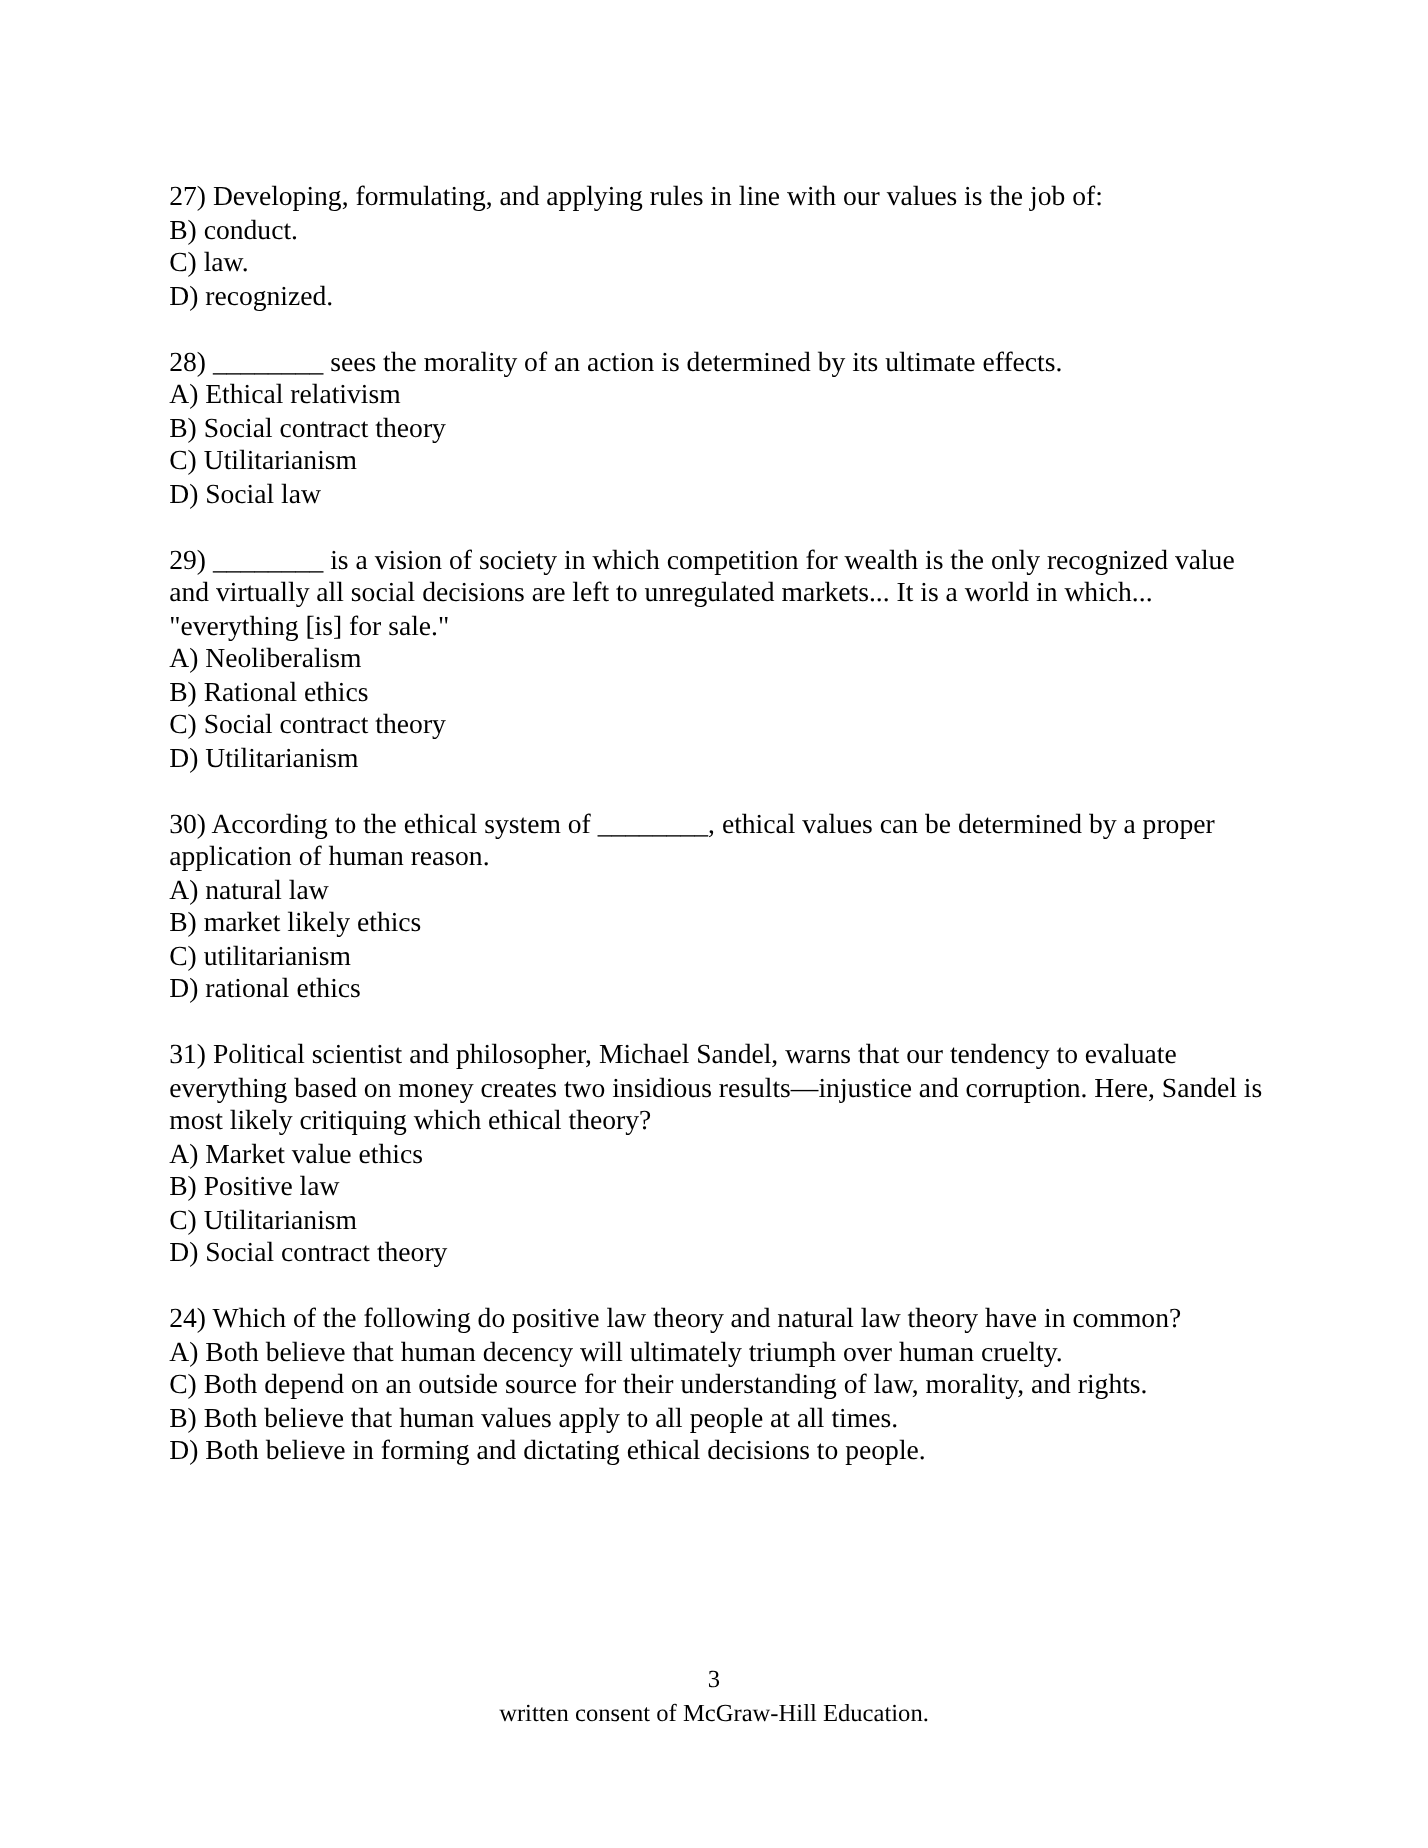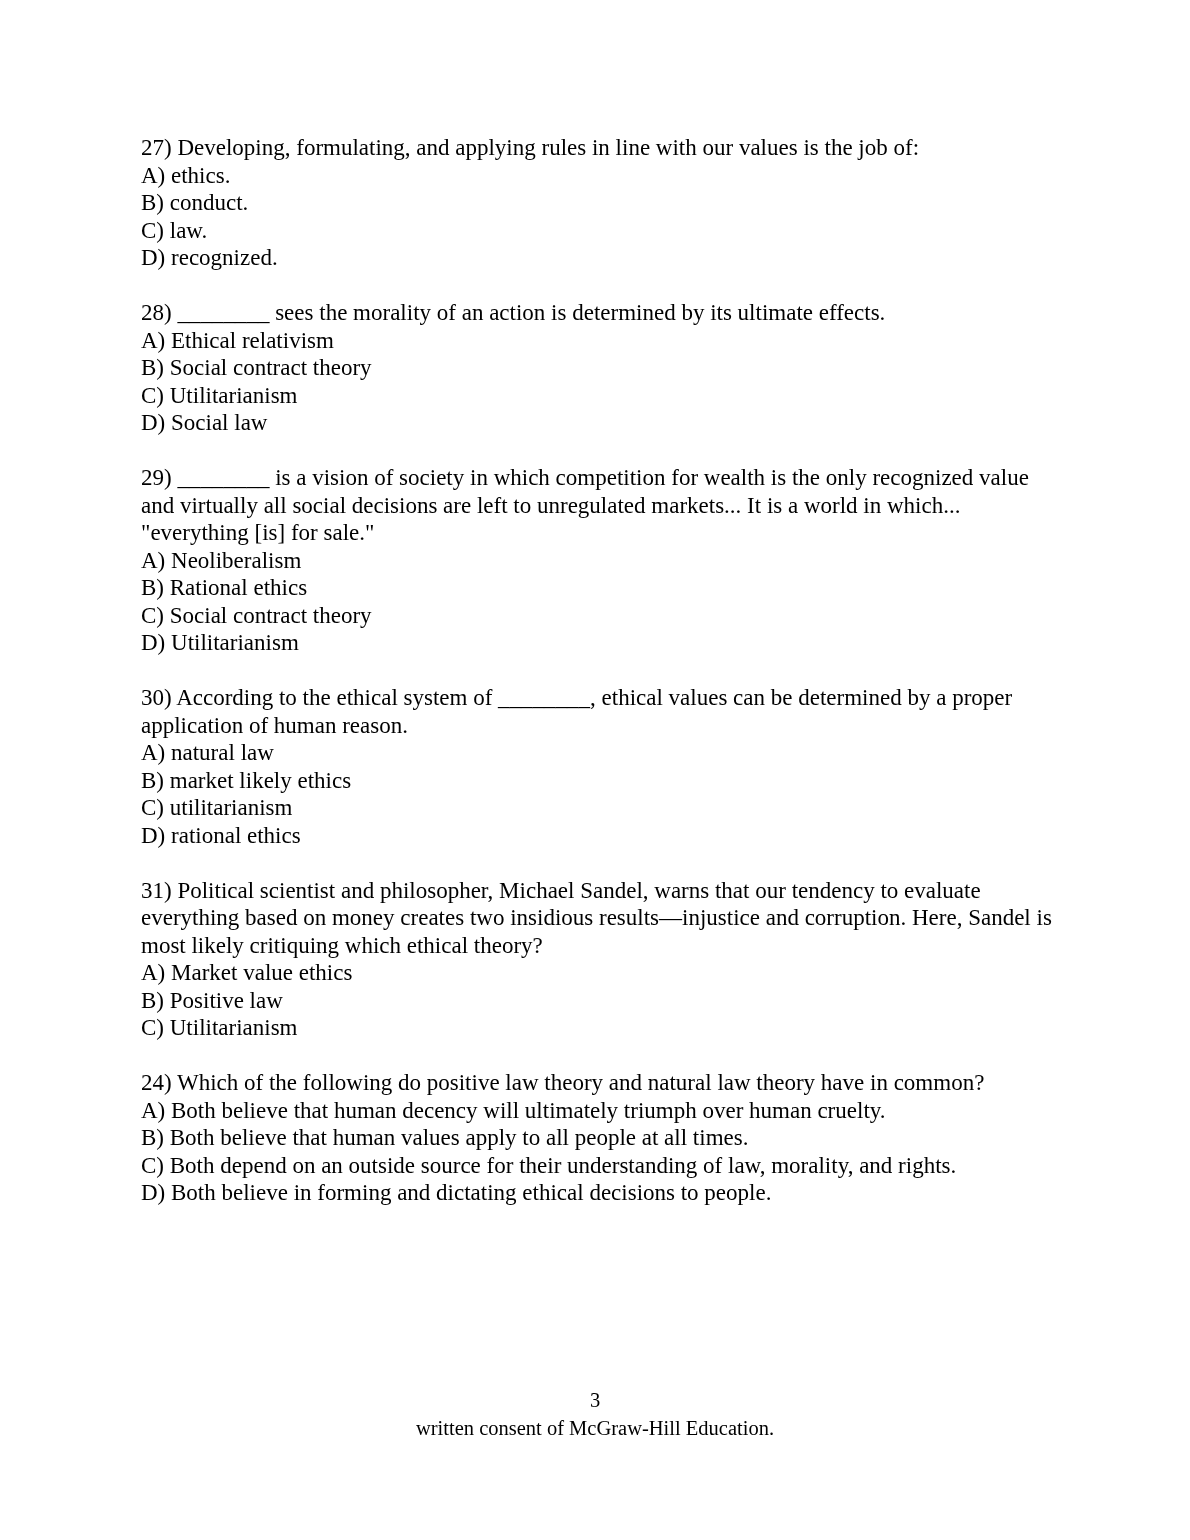--- a/index.html
+++ b/index.html
@@ -12,21 +12,21 @@
     width: 1190px;
     height: 1540px;
     background: #ffffff;
     color: #000000;
     font-family: "Liberation Serif", serif;
     overflow: hidden;
   }
   .content {
     position: absolute;
     left: 141px;
-    top: 134px;
+    top: 150px;
     width: 912px;
     font-size: 23px;
     line-height: 27.5px;
   }
   .question {
     margin: 0 0 27.5px 0;
   }
   .content p {
     margin: 0;
     padding: 0;
@@ -46,21 +46,20 @@
 </style>
 </head>
 <body>
 
 <div class="page">
 
   <div class="content">
 
     <section class="question">
       <p class="prompt"><span>27)</span> <span>Developing, formulating, and applying rules in line with our values is the job of:</span></p>
-      <p class="option">A) ethics.</p>
       <p class="option">B) conduct.</p>
       <p class="option">C) law.</p>
       <p class="option">D) recognized.</p>
     </section>
 
     <section class="question">
       <p class="prompt"><span>28)</span> <span>________ sees the morality of an action is determined by its ultimate effects.</span></p>
       <p class="option">A) Ethical relativism</p>
       <p class="option">B) Social contract theory</p>
       <p class="option">C) Utilitarianism</p>
@@ -81,27 +80,28 @@
       <p class="option">B) market likely ethics</p>
       <p class="option">C) utilitarianism</p>
       <p class="option">D) rational ethics</p>
     </section>
 
     <section class="question">
       <p class="prompt"><span>31)</span> <span>Political scientist and philosopher, Michael Sandel, warns that our tendency to evaluate everything based on money creates two insidious results—injustice and corruption. Here, Sandel is most likely critiquing which ethical theory?</span></p>
       <p class="option">A) Market value ethics</p>
       <p class="option">B) Positive law</p>
       <p class="option">C) Utilitarianism</p>
+      <p class="option">D) Social contract theory</p>
     </section>
 
     <section class="question">
       <p class="prompt"><span>24)</span> <span>Which of the following do positive law theory and natural law theory have in common?</span></p>
       <p class="option">A) Both believe that human decency will ultimately triumph over human cruelty.</p>
+      <p class="option">C) Both depend on an outside source for their understanding of law, morality, and rights.</p>
       <p class="option">B) Both believe that human values apply to all people at all times.</p>
-      <p class="option">C) Both depend on an outside source for their understanding of law, morality, and rights.</p>
       <p class="option">D) Both believe in forming and dictating ethical decisions to people.</p>
     </section>
 
   </div>
 
   <div class="footer">
     <div>3</div>
     <div>written consent of McGraw-Hill Education.</div>
   </div>
 

